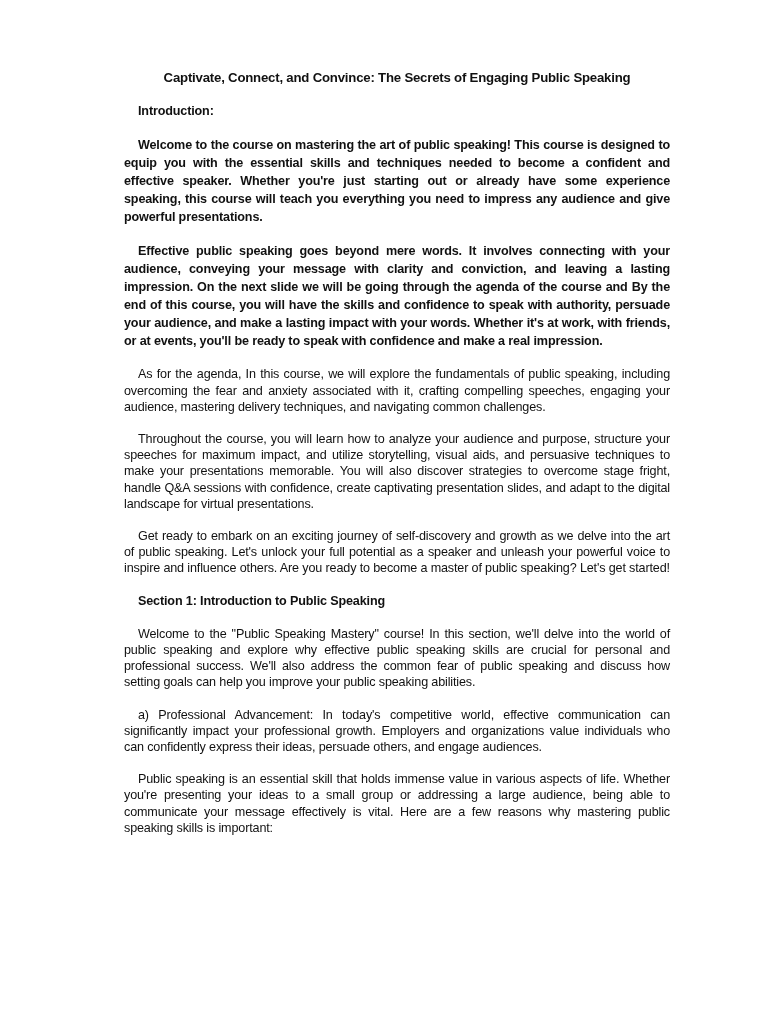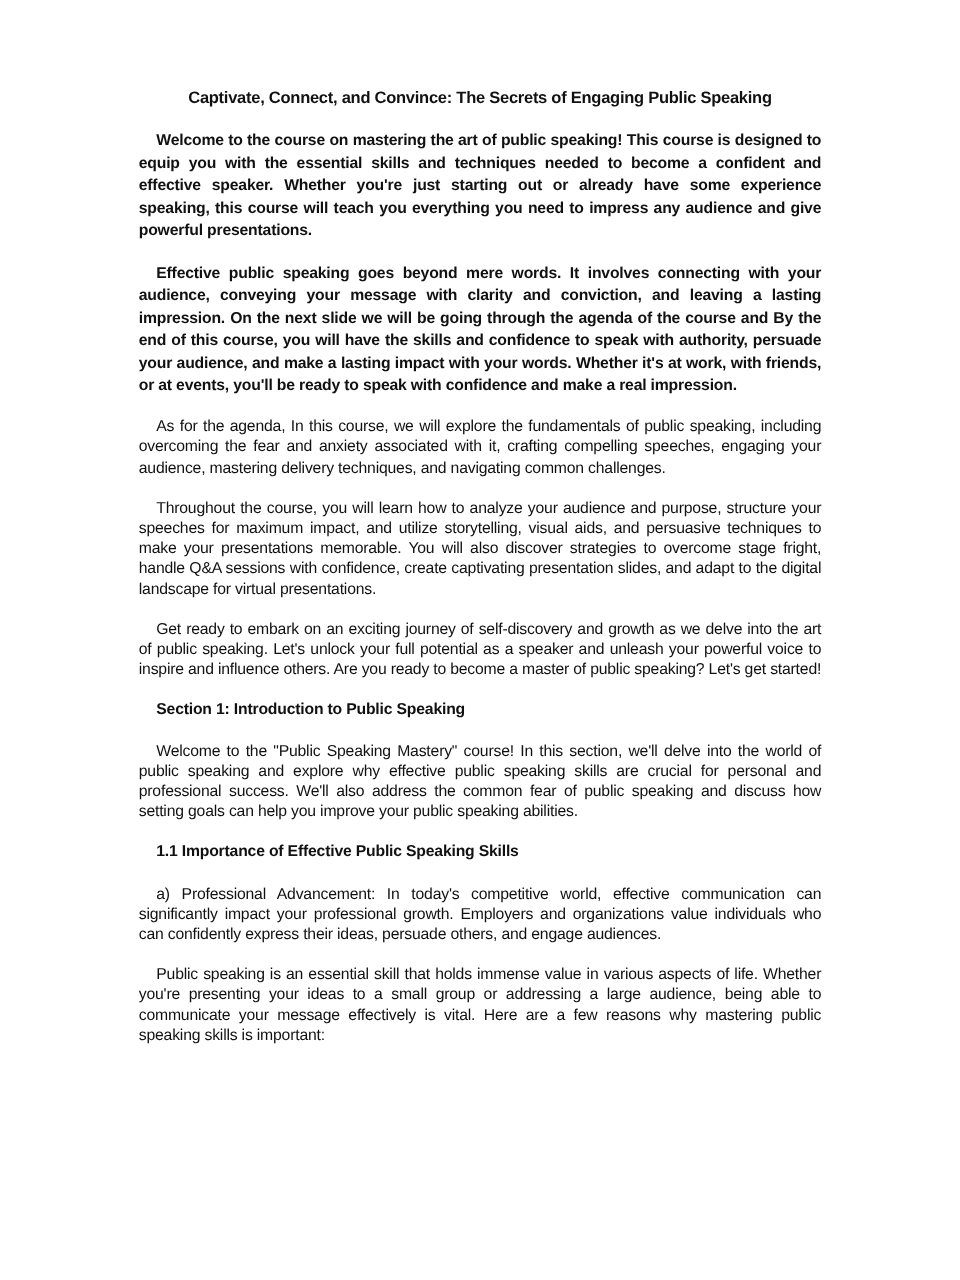--- a/index.html
+++ b/index.html
@@ -18,21 +18,21 @@
     .page {
       position: absolute;
       left: 0;
       top: 0;
       width: 768px;
       height: 1024px;
       background: #ffffff;
     }
     .content {
       position: absolute;
-      left: 111px;
+      left: 124px;
       top: 70px;
       width: 546px;
       font-size: 12.6px;
       line-height: 16.2px;
       letter-spacing: -0.15px;
     }
     .title {
       text-align: center;
       font-weight: bold;
       font-size: 13.2px;
@@ -58,27 +58,27 @@
       line-height: 18px;
       font-weight: bold;
     }
   </style>
 </head>
 <body>
 
 <div class="page">
   <div class="content">
     <div class="title">Captivate, Connect, and Convince: The Secrets of Engaging Public Speaking</div>
+    <div class="heading-bold">Introduction:</div>
 
     <p class="para wide">Welcome to the course on mastering the art of public speaking! This course is designed to equip you with the essential skills and techniques needed to become a confident and effective speaker. Whether you're just starting out or already have some experience speaking, this course will teach you everything you need to impress any audience and give powerful presentations.</p>
     <p class="para wide">Effective public speaking goes beyond mere words. It involves connecting with your audience, conveying your message with clarity and conviction, and leaving a lasting impression. On the next slide we will be going through the agenda of the course and By the end of this course, you will have the skills and confidence to speak with authority, persuade your audience, and make a lasting impact with your words. Whether it's at work, with friends, or at events, you'll be ready to speak with confidence and make a real impression.</p>
     <p class="para">As for the agenda, In this course, we will explore the fundamentals of public speaking, including overcoming the fear and anxiety associated with it, crafting compelling speeches, engaging your audience, mastering delivery techniques, and navigating common challenges.</p>
     <p class="para">Throughout the course, you will learn how to analyze your audience and purpose, structure your speeches for maximum impact, and utilize storytelling, visual aids, and persuasive techniques to make your presentations memorable. You will also discover strategies to overcome stage fright, handle Q&amp;A sessions with confidence, create captivating presentation slides, and adapt to the digital landscape for virtual presentations.</p>
     <p class="para">Get ready to embark on an exciting journey of self-discovery and growth as we delve into the art of public speaking. Let's unlock your full potential as a speaker and unleash your powerful voice to inspire and influence others. Are you ready to become a master of public speaking? Let's get started!</p>
 
     <div class="heading-bold">Section 1: Introduction to Public Speaking</div>
     <p class="para">Welcome to the "Public Speaking Mastery" course! In this section, we'll delve into the world of public speaking and explore why effective public speaking skills are crucial for personal and professional success. We'll also address the common fear of public speaking and discuss how setting goals can help you improve your public speaking abilities.</p>
 
-    <div class="heading-bold">1.1 Importance of Effective Public Speaking Skills</div>
     <p class="para">a) Professional Advancement: In today's competitive world, effective communication can significantly impact your professional growth. Employers and organizations value individuals who can confidently express their ideas, persuade others, and engage audiences.</p>
     <p class="para">Public speaking is an essential skill that holds immense value in various aspects of life. Whether you're presenting your ideas to a small group or addressing a large audience, being able to communicate your message effectively is vital. Here are a few reasons why mastering public speaking skills is important:</p>
   </div>
 </div>
 
 </body></html>

